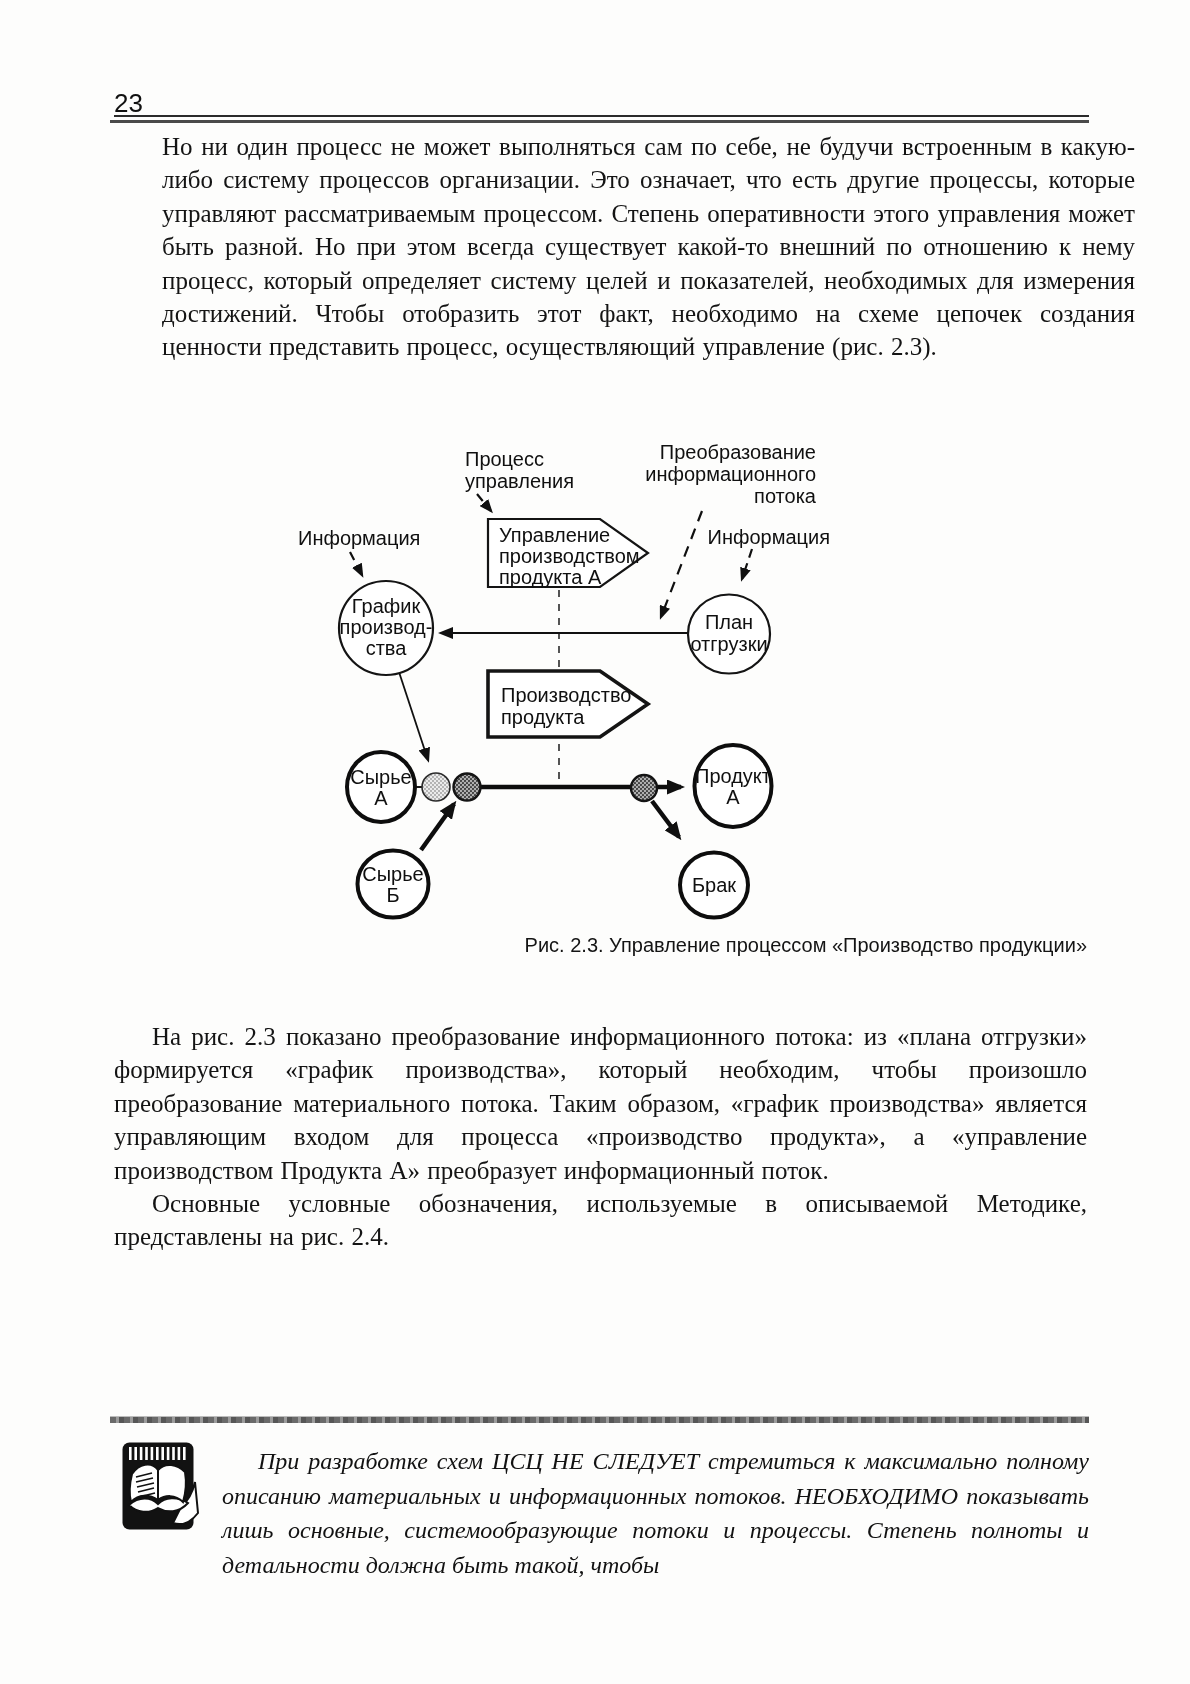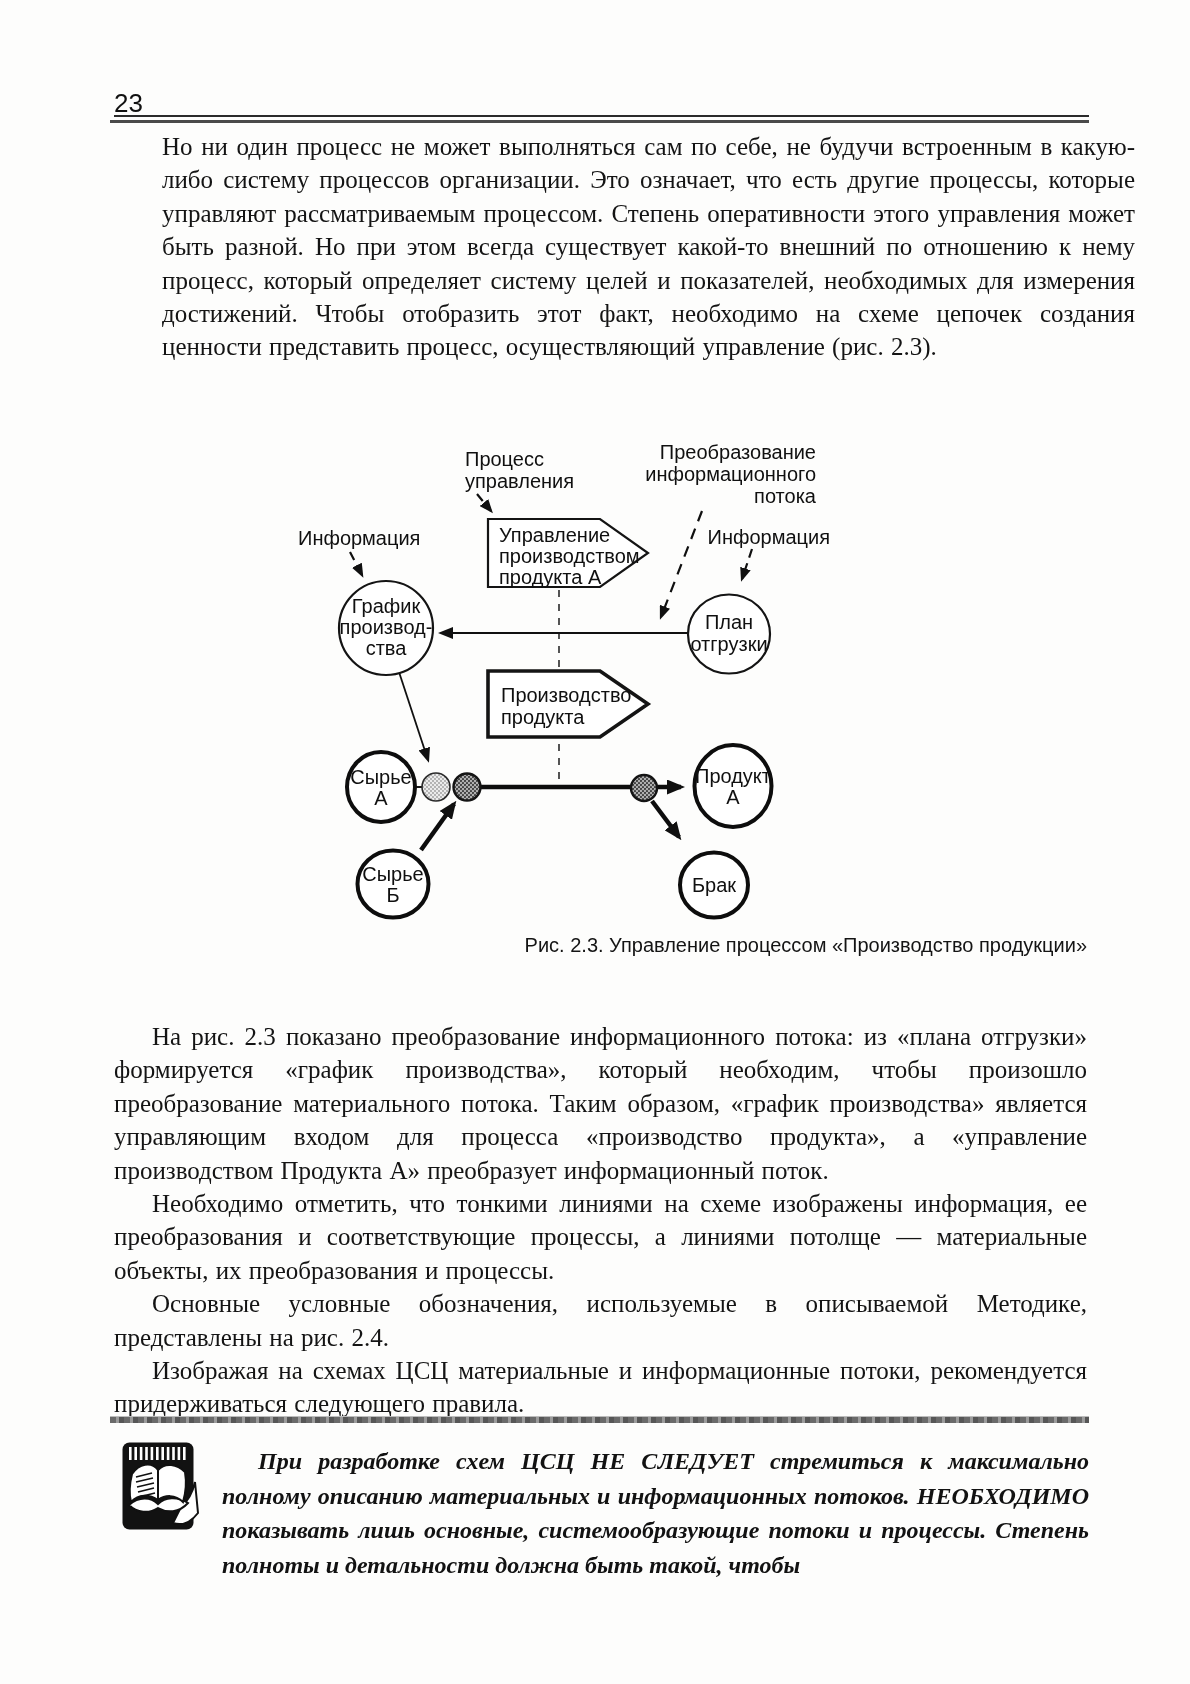--- a/index.html
+++ b/index.html
@@ -40,21 +40,21 @@
   }
   
   .divider{
     position:absolute;left:110px;top:1416px;width:979px;height:6px;
     background:repeating-linear-gradient(90deg,#6a6a6a 0 6px,#9b9b9b 6px 9px,#565656 9px 14px);
     border-top:1px solid #bdbdbd;
   }
   .book-icon{position:absolute;left:121px;top:1441px;}
   .note-text{
     position:absolute;left:222px;top:1444px;width:867px;
-    font-family:"Liberation Serif",serif;font-weight:bold;font-style:italic;
+    font-family:"Liberation Serif",serif;font-weight:normal;font-style:italic;
     font-size:24px;line-height:34.5px;text-align:justify;color:#121212;
   }
   .note-text p{margin:0;text-indent:36px;}
 </style>
 </head>
 <body>
 
 <div class="page">
 
   <div class="page-num">23</div>
@@ -147,23 +147,21 @@
     <text x="733" y="804" text-anchor="middle">А</text>
 
     <ellipse cx="714" cy="885" rx="34" ry="32.5" fill="#fff" stroke="#0d0d0d" stroke-width="4"></ellipse>
     <text x="714" y="892" text-anchor="middle">Брак</text>
   </svg>
 
   <div class="fig-caption">Рис. 2.3. Управление процессом «Производство продукции»</div>
 
   <div class="bodytext col2">
     <p>На рис. 2.3 показано преобразование информационного потока: из «плана отгрузки» формируется «график производства», который необходим, чтобы произошло преобразование материального потока. Таким образом, «график производства» является управляющим входом для процесса «производство продукта», а «управление производством Продукта А» преобразует информационный поток.</p>
-    <p>Необходимо отметить, что тонкими линиями на схеме изображены информация, ее преобразования и соответствующие процессы, а линиями потолще — материальные объекты, их преобразования и процессы.</p>
     <p>Основные условные обозначения, используемые в описываемой Методике, представлены на рис. 2.4.</p>
-    <p>Изображая на схемах ЦСЦ материальные и информационные потоки, рекомендуется придерживаться следующего правила.</p>
   </div>
 
   <div class="divider"></div>
 
   <svg class="book-icon" width="78" height="95" viewBox="0 0 78 95">
     <rect x="1.5" y="1.5" width="71" height="87" rx="7" fill="#121212"></rect>
     <g>
       <rect x="8" y="6" width="2.6" height="13" fill="#fff"></rect>
         <rect x="13.4" y="6" width="2.6" height="13" fill="#fff"></rect>
       <rect x="18.8" y="6" width="2.6" height="13" fill="#fff"></rect>

